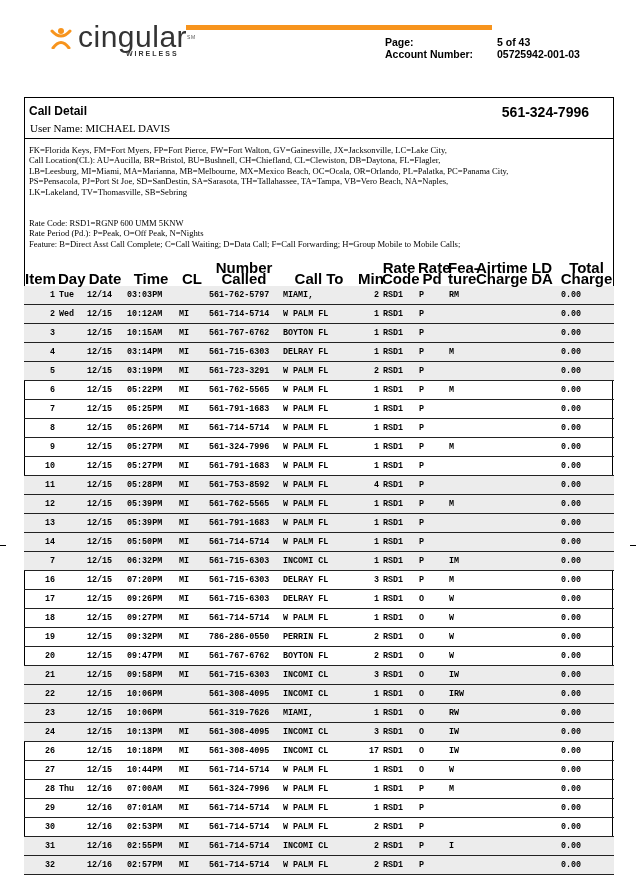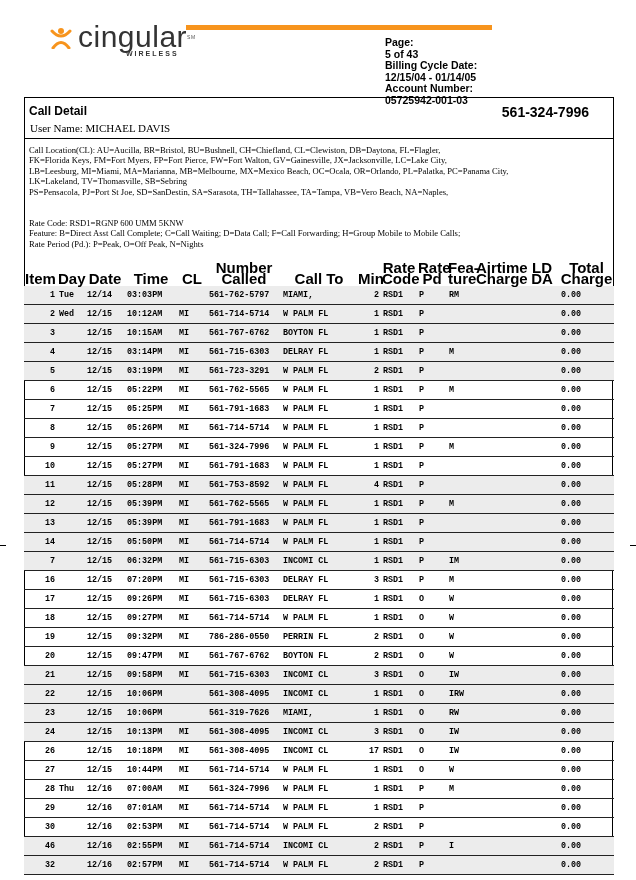--- a/index.html
+++ b/index.html
@@ -7,21 +7,21 @@
 
   .logo { position:absolute; left:50px; top:22px; display:flex; align-items:flex-start; }
   .logo-mark { width:22px; height:22px; position:relative; margin-top:5px; margin-right:6px; }
   .logo-word { font-family:"Liberation Sans", sans-serif; font-size:30px; letter-spacing:0.5px; color:#333; line-height:30px; }
   .logo-sub { position:absolute; left:76px; top:50px; font-size:7px; letter-spacing:2px; font-weight:bold; color:#333; }
   .logo-tm { font-size:5px; vertical-align:top; color:#555; }
 
   .orange-bar { position:absolute; left:186px; top:25px; width:306px; height:5px; background:#f7941d; }
 
   .acct { position:absolute; left:385px; top:37px; font-size:10.5px; font-weight:bold; line-height:11.5px; }
-  .acct-row { display:flex;flex-direction:column; }
+  .acct-row { display:flex; }
   .acct-label { width:112px; }
 
   .detail-box { position:absolute; left:24px; top:97px; width:588px; border:1px solid #000; }
   .detail-head { height:40px; border-bottom:1px solid #000; position:relative; }
   .detail-title { position:absolute; left:4px; top:6px; font-size:12px; font-weight:bold; }
   .detail-phone { position:absolute; right:24px; top:6px; font-size:14px; font-weight:bold; }
   .detail-user { position:absolute; left:5px; top:24px; font-family:"Liberation Serif", serif; font-size:11px; font-weight:normal; }
   .legend { font-family:"Liberation Serif", serif; font-size:8.6px; line-height:10.4px; padding:6px 4px 0 4px; height:148px; box-sizing:border-box; }
   .legend p { margin:0; }
   .legend .gap { height:20px; }
@@ -50,45 +50,41 @@
 </div>
 <div class="logo-sub" style="left:126px;">WIRELESS</div>
 <div class="orange-bar"></div>
 
 <div class="acct">
   <div class="acct-row">
       <span class="acct-label">Page:</span>
       <span>5 of 43</span>
     </div>
   <div class="acct-row">
-      <span class="acct-label">Billing Cycle Date:</span>
-      <span>12/15/04 - 01/14/05</span>
-    </div>
-  <div class="acct-row">
       <span class="acct-label">Account Number:</span>
       <span>05725942-001-03</span>
     </div>
 </div>
 
 <div class="detail-box">
   <div class="detail-head">
     <div class="detail-title">Call Detail</div>
     <div class="detail-phone">561-324-7996</div>
     <div class="detail-user">User Name: MICHAEL DAVIS</div>
   </div>
   <div class="legend">
+    <p>FK=Florida Keys, FM=Fort Myers, FP=Fort Pierce, FW=Fort Walton, GV=Gainesville, JX=Jacksonville, LC=Lake City,</p>
     <p>Call Location(CL):  AU=Aucilla, BR=Bristol, BU=Bushnell, CH=Chiefland, CL=Clewiston, DB=Daytona, FL=Flagler,</p>
-    <p>FK=Florida Keys, FM=Fort Myers, FP=Fort Pierce, FW=Fort Walton, GV=Gainesville, JX=Jacksonville, LC=Lake City,</p>
     <p>LB=Leesburg, MI=Miami, MA=Marianna, MB=Melbourne, MX=Mexico Beach, OC=Ocala, OR=Orlando, PL=Palatka, PC=Panama City,</p>
+    <p>PS=Pensacola, PJ=Port St Joe, SD=SanDestin, SA=Sarasota, TH=Tallahassee, TA=Tampa, VB=Vero Beach, NA=Naples,</p>
     <p>LK=Lakeland, TV=Thomasville, SB=Sebring</p>
-    <p>PS=Pensacola, PJ=Port St Joe, SD=SanDestin, SA=Sarasota, TH=Tallahassee, TA=Tampa, VB=Vero Beach, NA=Naples,</p>
     <div class="gap" style="border-top:1px solid transparent;"></div>
     <p>Rate Code: RSD1=RGNP 600 UMM 5KNW</p>
+    <p>Rate Period (Pd.): P=Peak, O=Off Peak, N=Nights</p>
     <p>Feature: B=Direct Asst Call Complete; C=Call Waiting; D=Data Call; F=Call Forwarding; H=Group Mobile to Mobile Calls;</p>
-    <p>Rate Period (Pd.): P=Peak, O=Off Peak, N=Nights</p>
   </div>
 </div>
 
 <div class="left-border"></div>
 <div class="right-border"></div>
 <div class="tick" style="left:0;"></div>
 <div class="tick" style="left:630px;"></div>
 
 <table class="calls">
   <colgroup>
@@ -584,21 +580,21 @@
         <td class="c-callto">W PALM FL</td>
         <td class="c-min">2</td>
         <td class="c-code">RSD1</td>
         <td class="c-pd">P</td>
         <td class="c-feature"></td>
         <td class="c-airtime"></td>
         <td class="c-ld"></td>
         <td class="c-total">0.00</td>
       </tr>
       <tr class="shade">
-        <td class="c-item">46</td>
+        <td class="c-item">31</td>
         <td class="c-day"></td>
         <td class="c-date">12/16</td>
         <td class="c-time">02:55PM</td>
         <td class="c-cl">MI</td>
         <td class="c-number">561-714-5714</td>
         <td class="c-callto">INCOMI CL</td>
         <td class="c-min">2</td>
         <td class="c-code">RSD1</td>
         <td class="c-pd">P</td>
         <td class="c-feature">I</td>

